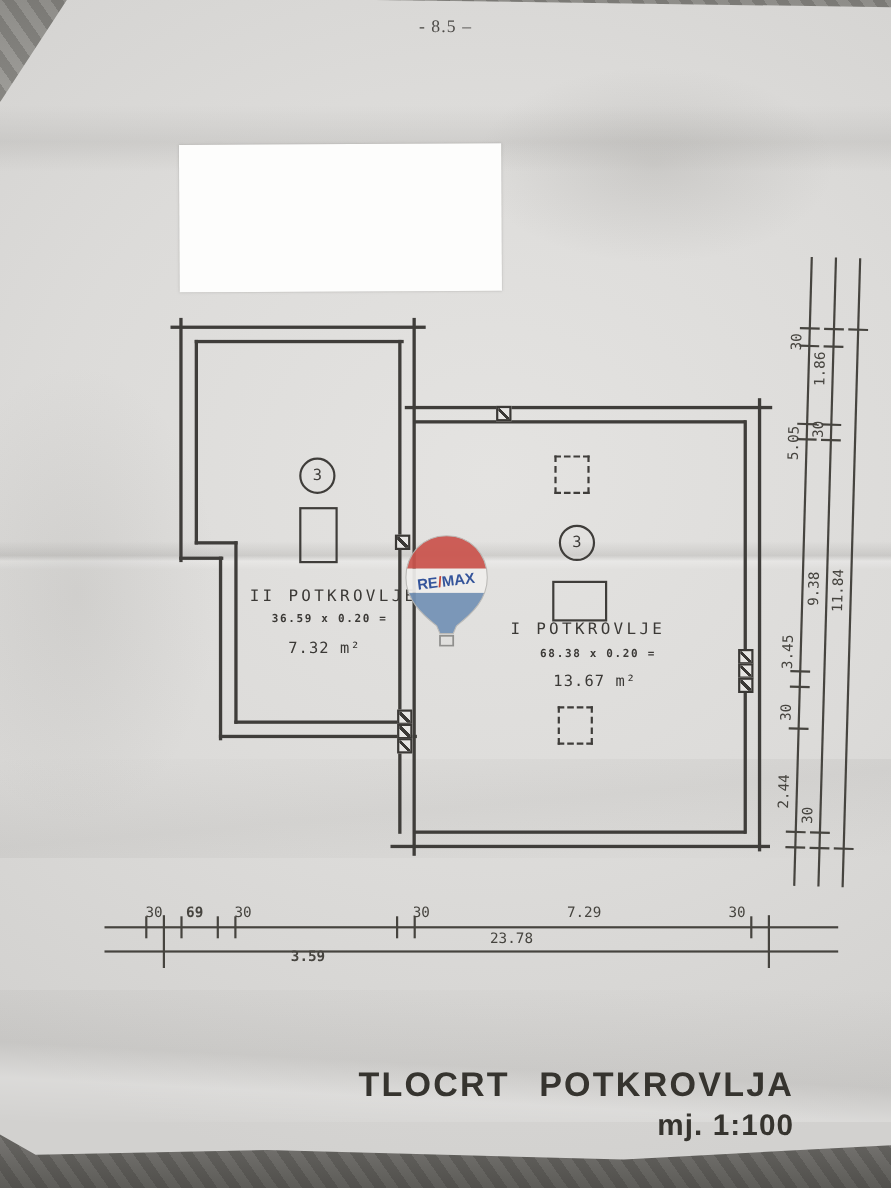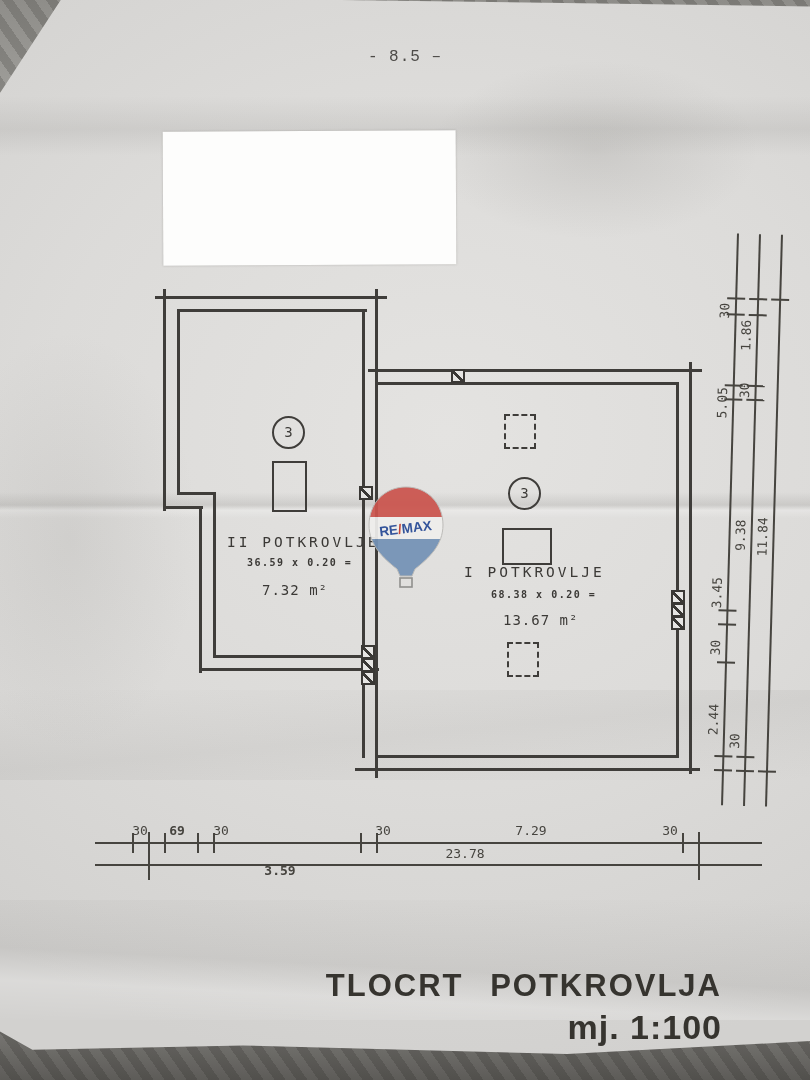--- a/index.html
+++ b/index.html
@@ -26,21 +26,21 @@
   .crease.c1{top:96px;height:60px;background:linear-gradient(180deg,transparent,rgba(90,88,84,.10) 55%,transparent);}
   .crease.c2{top:492px;height:26px;background:linear-gradient(180deg,transparent,rgba(90,88,84,.14) 50%,rgba(255,255,255,.25) 70%,transparent);}
   .crease.c3{top:690px;height:90px;background:linear-gradient(175deg,transparent,rgba(90,88,84,.07) 50%,transparent);}
   .crease.c4{top:900px;height:120px;background:linear-gradient(183deg,transparent,rgba(90,88,84,.09) 55%,rgba(255,255,255,.2) 75%,transparent);}
   .blotch1{position:absolute;left:430px;top:60px;width:330px;height:180px;border-radius:50%;
     background:radial-gradient(ellipse at center,rgba(120,118,114,.18),transparent 70%);}
   .blotch2{position:absolute;left:-60px;top:330px;width:260px;height:420px;border-radius:50%;
     background:radial-gradient(ellipse at center,rgba(120,118,114,.12),transparent 70%);}
 
   .pagenum{position:absolute;left:0;top:16px;width:810px;text-align:center;
-    font-family:Liberation Mono, monospace;font-size:16px;color:#4d4b48;letter-spacing:1px;margin-top:32px;}
+    font-family:Liberation Serif, serif;font-size:16px;color:#4d4b48;letter-spacing:1px;}
 
   .redaction{position:absolute;left:163px;top:131px;width:293px;height:134px;background:#fdfdfc;
     box-shadow:0 0 2px rgba(120,118,114,.5);transform:rotate(-.3deg);}
 
   
   .ln{position:absolute;background:#3f3d3a;}
   .ln-h{height:2.6px;}
   .ln-v{width:2.6px;}
 
   
@@ -59,21 +59,21 @@
   
   .dim-label{position:absolute;color:#46443f;font-size:13px;text-align:center;white-space:nowrap;}
   .dim-tick{position:absolute;background:#46443f;}
   .dim-line{position:absolute;background:#46443f;}
   #dim-right{position:absolute;inset:0;transform:rotate(1.6deg);transform-origin:750px 520px;}
 
   
   .titleblock{position:absolute;right:88px;top:968px;text-align:right;color:#36342f;
     font-family:"Liberation Sans",sans-serif;font-weight:bold;}
   .title-main{font-size:31px;letter-spacing:2px;word-spacing:16px;}
-  .title-scale{font-size:34px;margin-top:4px;letter-spacing:1px;}
+  .title-scale{font-size:27px;margin-top:4px;letter-spacing:1px;}
 
   
   .balloon{position:absolute;left:366px;top:486px;width:80px;height:102px;opacity:.93;}
 </style>
 </head>
 <body>
 
 <div class="fabric"></div>
 <div class="fabric-shade"></div>
 

